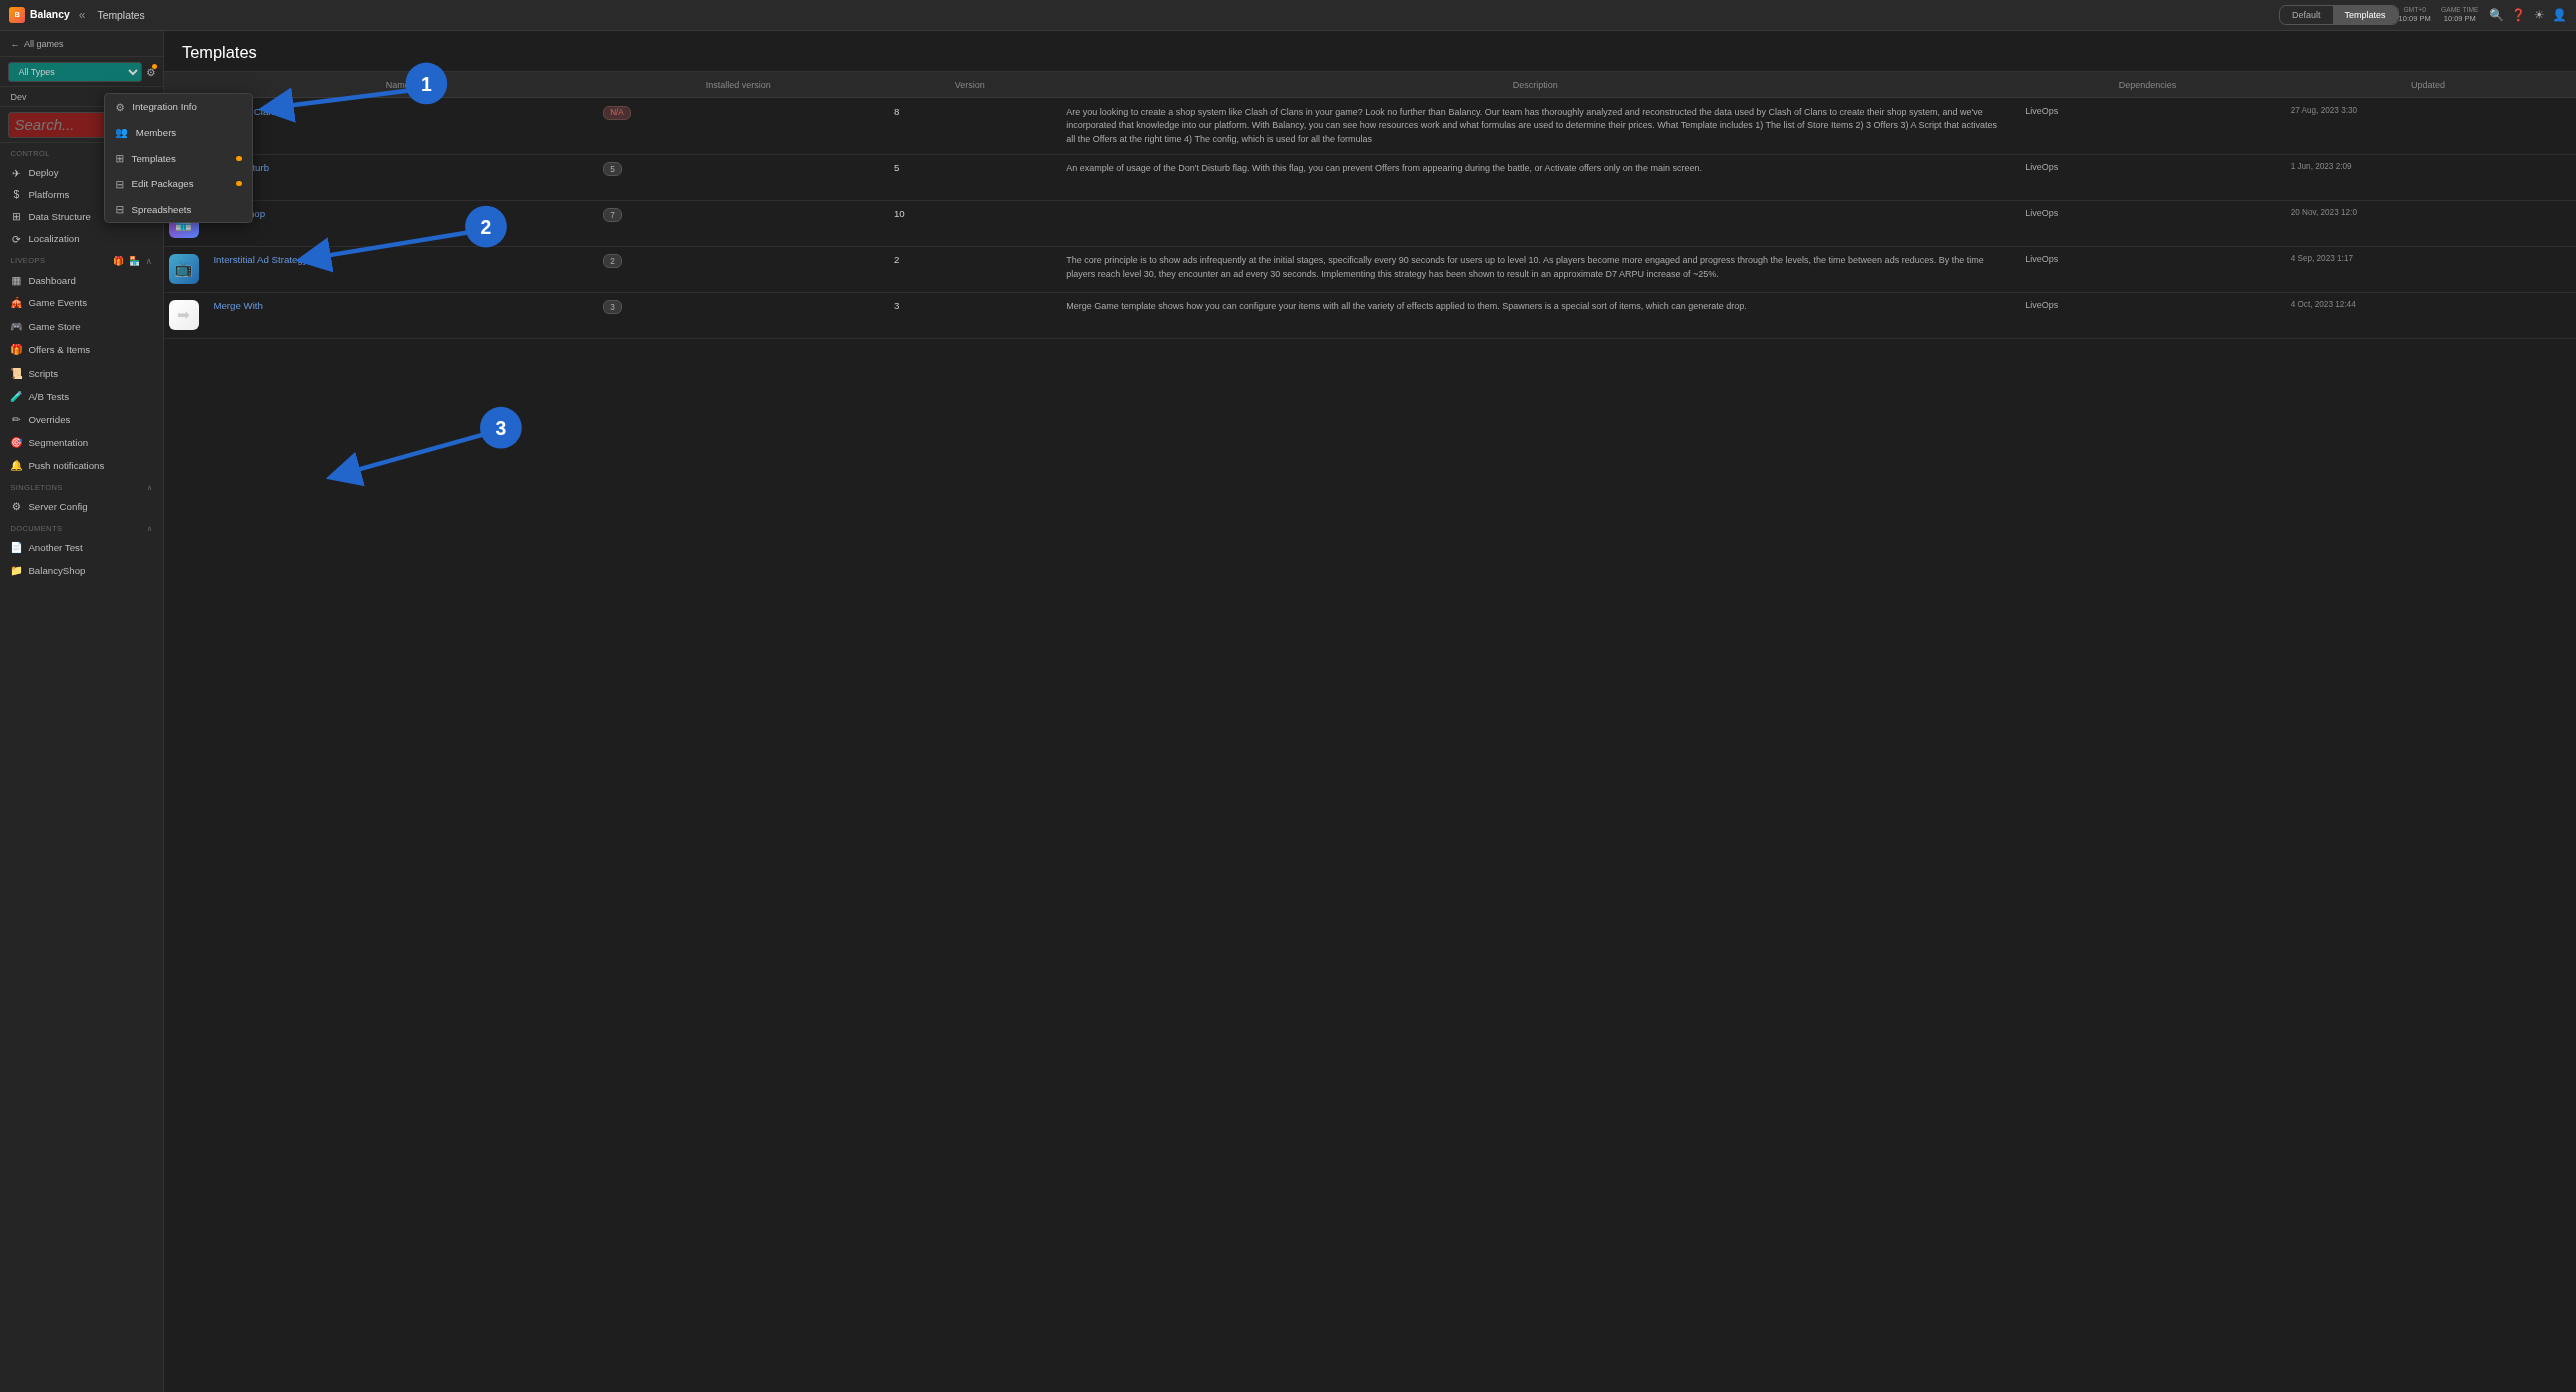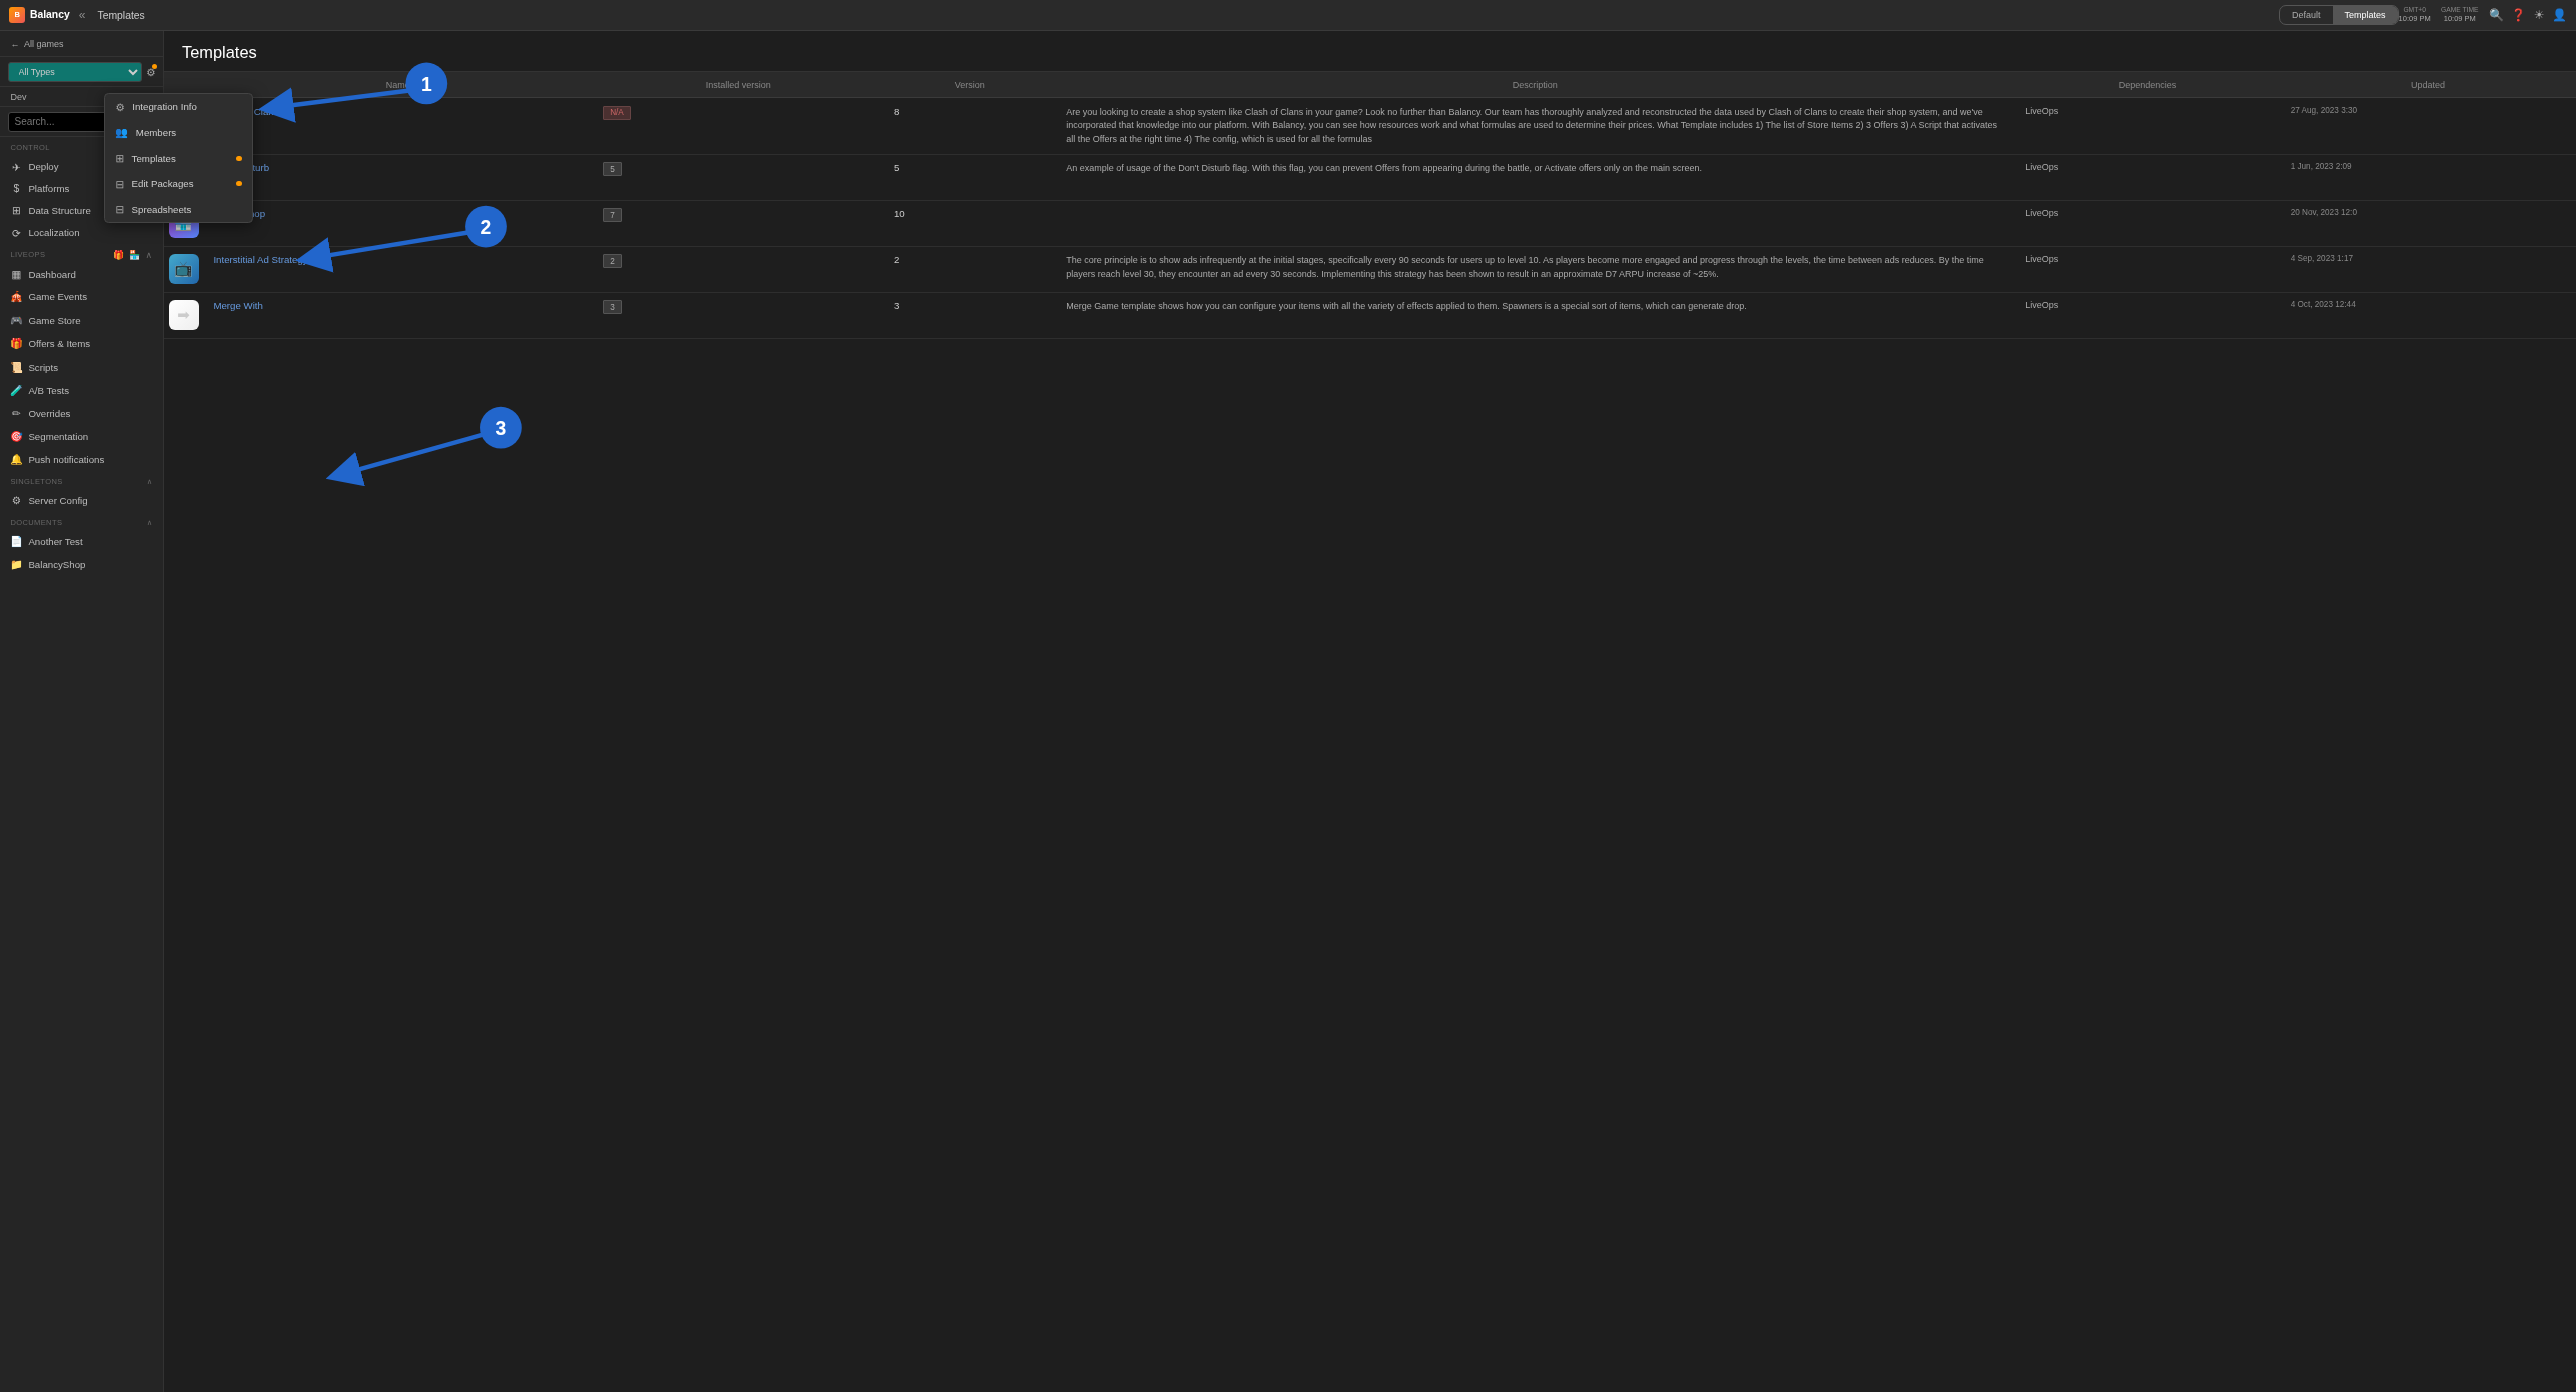--- a/index.html
+++ b/index.html
@@ -25,21 +25,21 @@
 
     
     .sidebar { width: 164px; background: #252525; border-right: 0.7px solid #333; display: flex; flex-direction: column; overflow-y: auto; flex-shrink: 0; }
     .sidebar-back { display: flex; align-items: center; gap: 4.5px; padding: 7.5px 10.4px; color: #aaa; font-size: 9px; cursor: pointer; border-bottom: 0.7px solid #333; }
     .sidebar-type-row { display: flex; align-items: center; justify-content: space-between; padding: 4.5px 7.5px; border-bottom: 0.7px solid #333; }
     .sidebar-type-select { background: #0f766e; border: 0.7px solid #444; color: #ccc; padding: 3px 6px; border-radius: 3px; font-size: 9px; flex: 1; margin-right: 4.5px; }
     .sidebar-gear { color: #aaa; cursor: pointer; font-size: 10.4px; position: relative; }
     .gear-dot { width: 5.2px; height: 5.2px; background: #f90; border-radius: 50%; position: absolute; top: -1.5px; right: -1.5px; }
     .sidebar-env { padding: 4.5px 10.4px; font-size: 9px; color: #aaa; border-bottom: 0.7px solid #333; }
     .sidebar-search { padding: 4.5px 7.5px; border-bottom: 0.7px solid #333; }
-    .sidebar-search input { width: 100%; background: #000000; border: 0.7px solid #444; border-radius: 3px; padding: 3.7px 6px; color: #ccc; font-size: 10px; }
+    .sidebar-search input { width: 100%; background: #7f1d1d; border: 0.7px solid #444; border-radius: 3px; padding: 3.7px 6px; color: #ccc; font-size: 15px; font-style: italic; }
     .sidebar-section-header { display: flex; align-items: center; justify-content: space-between; padding: 6px 10.4px 3px; font-size: 7.5px; text-transform: uppercase; color: #666; letter-spacing: 0.4px; }
     .sidebar-section-icons { display: flex; gap: 4.5px; color: #666; font-size: 9px; }
     .sidebar-item { display: flex; align-items: center; gap: 6px; padding: 5.2px 10.4px; color: #bbb; cursor: pointer; font-size: 9.7px; }
     .sidebar-item-icon { width: 12px; text-align: center; font-size: 10.4px; flex-shrink: 0; }
 
     
     .dropdown-menu { position: absolute; top: 93px; left: 104px; background: #2e2e2e; border: 0.7px solid #444; border-radius: 4.5px; width: 149px; z-index: 100; box-shadow: 0 3px 15px rgba(0,0,0,0.5); }
     .dropdown-item { display: flex; align-items: center; gap: 7.5px; padding: 6.7px 10.4px; color: #ccc; cursor: pointer; font-size: 9.7px; }
     .dropdown-item-icon { font-size: 10.4px; color: #aaa; }
     .dropdown-dot { width: 5.2px; height: 5.2px; background: #f90; border-radius: 50%; margin-left: auto; }
@@ -60,21 +60,21 @@
     .row-icon { width: 37px; text-align: center; padding: 7.5px 4.5px; }
     .row-icon img, .row-icon .icon-placeholder { width: 30px; height: 30px; border-radius: 6px; }
     .icon-placeholder { display: flex; align-items: center; justify-content: center; font-size: 15px; }
     .coc-icon { background: linear-gradient(135deg, #2244aa, #6688dd); }
     .dd-icon { background: #cc2222; }
     .gs-icon { background: linear-gradient(135deg, #aa44cc, #5588ff); }
     .ad-icon { background: linear-gradient(135deg, #44aacc, #2266aa); }
     .mg-icon { background: linear-gradient(135deg, #fff, #eee); }
 
     .name-link { color: #6699dd; text-decoration: none; font-size: 9.7px; }
-    .version-badge { background: #3a3a3a; border: 0.7px solid #555; color: #aaa; padding: 1.5px 6px; border-radius: 1px; font-size: 8.2px; display: inline-block; }
+    .version-badge { background: #3a3a3a; border: 0.7px solid #555; color: #aaa; padding: 1.5px 6px; border-radius: 6px; font-size: 8.2px; display: inline-block; }
     .version-badge.na { background: #4a3030; border-color: #664444; color: #cc6666; }
     .desc-cell { font-size: 9px; color: #aaa; line-height: 1.5; max-width: 283px; }
     .dep-cell { font-size: 9px; color: #aaa; white-space: nowrap; }
     .updated-cell { font-size: 8.2px; color: #888; white-space: nowrap; }
 
     
     .annotation-overlay { position: fixed; top: 0; left: 0; width: 100%; height: 100%; pointer-events: none; z-index: 200; }
   </style>
 </head>
 <body>

